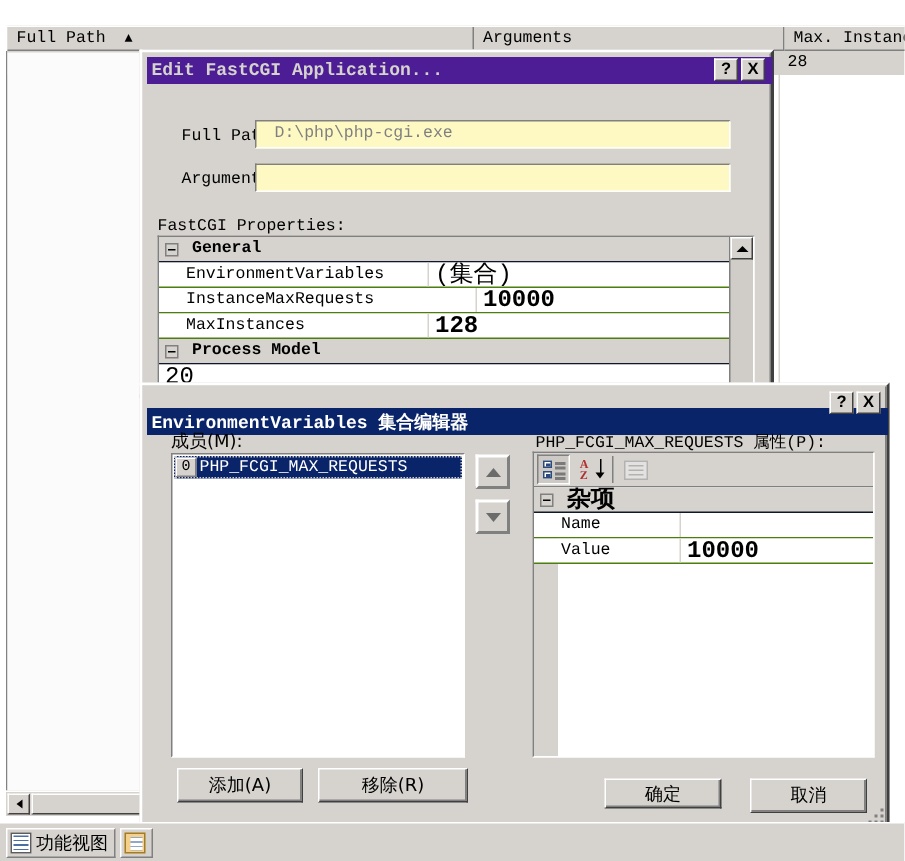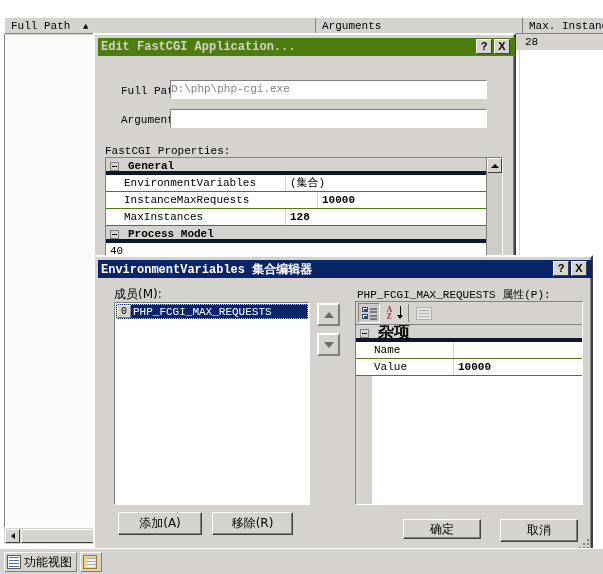--- a/index.html
+++ b/index.html
@@ -112,78 +112,78 @@
     border-top:1px solid #d6d3ce; border-left:1px solid #d6d3ce;
     border-right:1px solid #808080; border-bottom:1px solid #808080;
     pointer-events:none;
   }
   .titlebar {
     position: absolute; left: 3px; top: 3px; height: 18px;
     display: flex; align-items: center; padding-left: 3px;
     font-family: "Liberation Mono", monospace; font-weight: bold; font-size: 12px;
     white-space: nowrap; overflow: hidden;
   }
-  .titlebar.inactive { background: #4d7c0f; color: #d6d3ce; }
+  .titlebar.inactive { background: #4c1d95; color: #d6d3ce; }
   .titlebar.active   { background: #0a246a; color: #ffffff; }
   .tb-btns { position:absolute; top:4px; display:flex; gap:2px; }
   .tb-btn {
     width: 16px; height: 15px; background: #d6d3ce; box-sizing: border-box;
     border-top: 1px solid #ffffff; border-left: 1px solid #ffffff;
     border-right: 1px solid #404040; border-bottom: 1px solid #404040;
     font-family: "Liberation Sans", sans-serif; font-size: 11px; font-weight: bold;
     display: flex; align-items: center; justify-content: center; line-height: 1;
     color: #000;
   }
 
   .lbl {
     position: absolute; font-family: "Liberation Mono", monospace;
     font-size: 11px; white-space: nowrap; color: #000;
   }
   .lbl.cjk { font-family: "DejaVu Sans", "Liberation Sans", sans-serif; font-size: 12px; }
 
   .textbox {
-    position: absolute; box-sizing: border-box; background: #ffffff;
+    position: absolute; box-sizing: border-box; background: #fef9c3;
     border-top: 1px solid #808080; border-left: 1px solid #808080;
     border-right: 1px solid #ffffff; border-bottom: 1px solid #ffffff;
     font-family: "Liberation Mono", monospace; font-size: 11px;
-    color: #808080; line-height: 1; display:flex; align-items:center; padding-left: 0;
+    color: #808080; line-height: 1; display:flex; align-items:center; padding-left: 12px;
   }
 
   
   .pgrid {
     position: absolute; box-sizing: border-box; background: #ffffff;
     border-top: 1px solid #808080; border-left: 1px solid #808080;
     border-right: 1px solid #ffffff; border-bottom: 1px solid #ffffff;
     overflow: hidden;
   }
   .pg-cat {
     position: relative; height: 17px; line-height: 17px; background: #d6d3ce;
     font-family: "Liberation Mono", monospace; font-weight: bold; font-size: 11px;
-    padding-left: 22px; border-bottom: 4px solid #0f172a; box-sizing: border-box;
+    padding-left: 22px; border-bottom: 1px solid #0f172a; box-sizing: border-box;
   }
   .pg-cat.cjk { font-family:Liberation Mono, monospace; font-size: 16px; }
   .pg-expander {
     position: absolute; left: 4px; top: 4px; width: 9px; height: 9px;
     border: 1px solid #808080; background: #d6d3ce; box-sizing: border-box;
   }
   .pg-expander::before {
     content:""; position:absolute; left:1px; top:3px; width:5px; height:1px; background:#000;
   }
   .pg-row {
     position: relative; height: 17px; line-height: 17px; display: flex;
     border-bottom: 1px solid #4d7c0f; box-sizing: border-box; background:#fff;
   }
   .pg-name {
     flex: none; padding-left: 18px; box-sizing: border-box;
     font-family: "Liberation Mono", monospace; font-size: 11px;
     border-right: 1px solid #d6d3ce; overflow: hidden; white-space: nowrap;
   }
   .pg-val {
     flex: 1; padding-left: 4px; box-sizing: border-box; overflow: hidden;
-    font-family: "Liberation Mono", monospace; font-size: 11px; white-space: nowrap;
+    font-family: "Liberation Mono", monospace; font-size: 16px; white-space: nowrap;
   }
   .pg-val.bold { font-weight: bold; }
   .pg-gutter { position:absolute; left:0; top:0; bottom:0; width:16px; background:#d6d3ce; }
 
   .vscroll {
     position: absolute; width: 16px; background: #d0cdc8;
     border-left: 1px solid #808080; box-sizing: border-box;
   }
   .vs-btn {
     position: absolute; left: 0; width: 15px; height: 15px; background: #d6d3ce;
@@ -348,35 +348,35 @@
       <div class="pg-row">
         <div class="pg-name" style="width:180px;">MaxInstances</div>
         <div class="pg-val bold">128</div>
       </div>
 
       <div class="pg-cat">
         <span class="pg-expander"></span>
         <span>Process Model</span>
       </div>
       <div class="pg-row">
-        <div class="pg-val">40</div>
+        <div class="pg-val">20</div>
       </div>
 
       <div class="vscroll" style="right:0; top:0; bottom:0;">
         <div class="vs-btn" style="top:0;">
           <span class="arrow-u"></span>
         </div>
       </div>
     </div>
   </div>
 
   <div class="win" style="left:93px; top:255px; width:500px; height:298px;">
     <div class="win-inner-edge"></div>
 
-    <div class="titlebar active" style="width:491px;">
+    <div class="titlebar active" style="width:491px;margin-top:12px;">
       <span>EnvironmentVariables 集合编辑器</span>
     </div>
     <div class="tb-btns" style="right:4px;">
       <div class="tb-btn">?</div>
       <div class="tb-btn">X</div>
     </div>
 
     <div class="lbl cjk" style="left:19px; top:29px;">成员(M):</div>
 
     <div class="listbox" style="left:19px; top:45px; width:196px; height:203px;">
@@ -436,21 +436,21 @@
           <div class="pg-name" style="width:98px;">Value</div>
           <div class="pg-val bold">10000</div>
         </div>
       </div>
     </div>
 
     <div class="btn" style="left:23px; top:255px; width:84px; height:23px;">
       <span class="inner"></span>
       <span>添加(A)</span>
     </div>
-    <div class="btn" style="left:117px; top:255px; width:81px; height:23px;">
+    <div class="btn" style="left:117px; top:255px; width:100px; height:23px;">
       <span class="inner"></span>
       <span>移除(R)</span>
     </div>
     <div class="btn" style="left:308px; top:262px; width:78px; height:20px;">
       <span class="inner"></span>
       <span>确定</span>
     </div>
     <div class="btn" style="left:405px; top:262px; width:78px; height:23px;text-align:center;">
       <span class="inner"></span>
       <span>取消</span>

